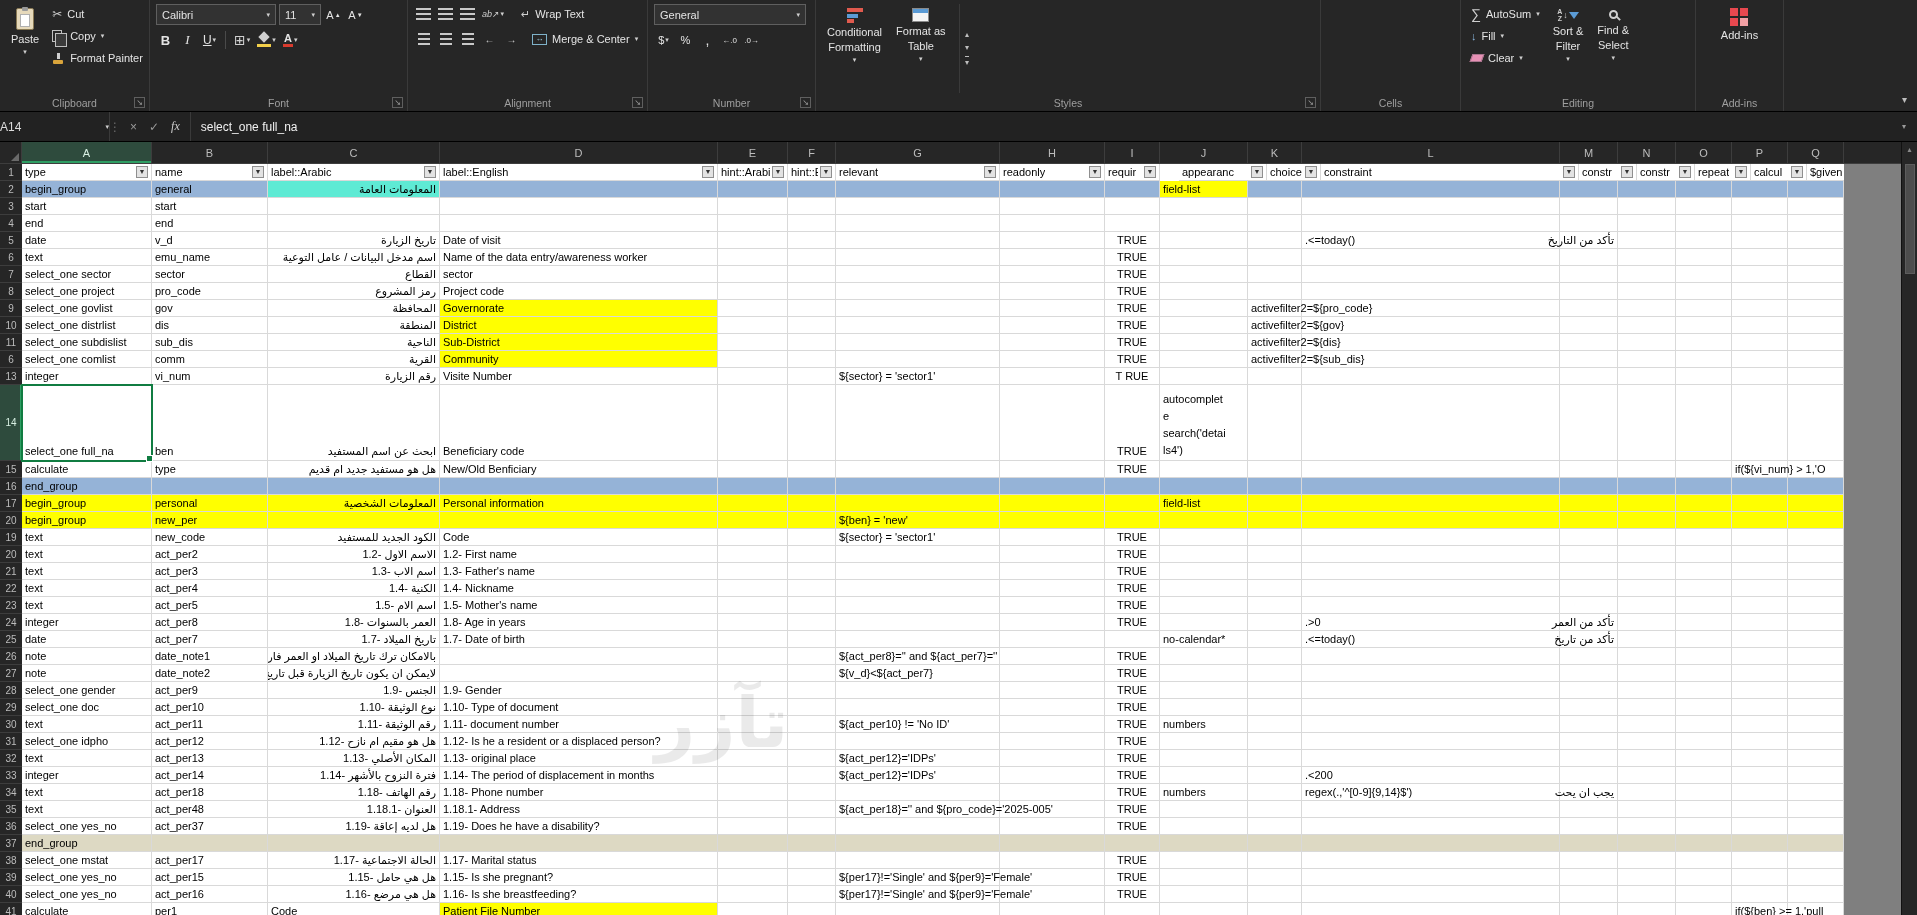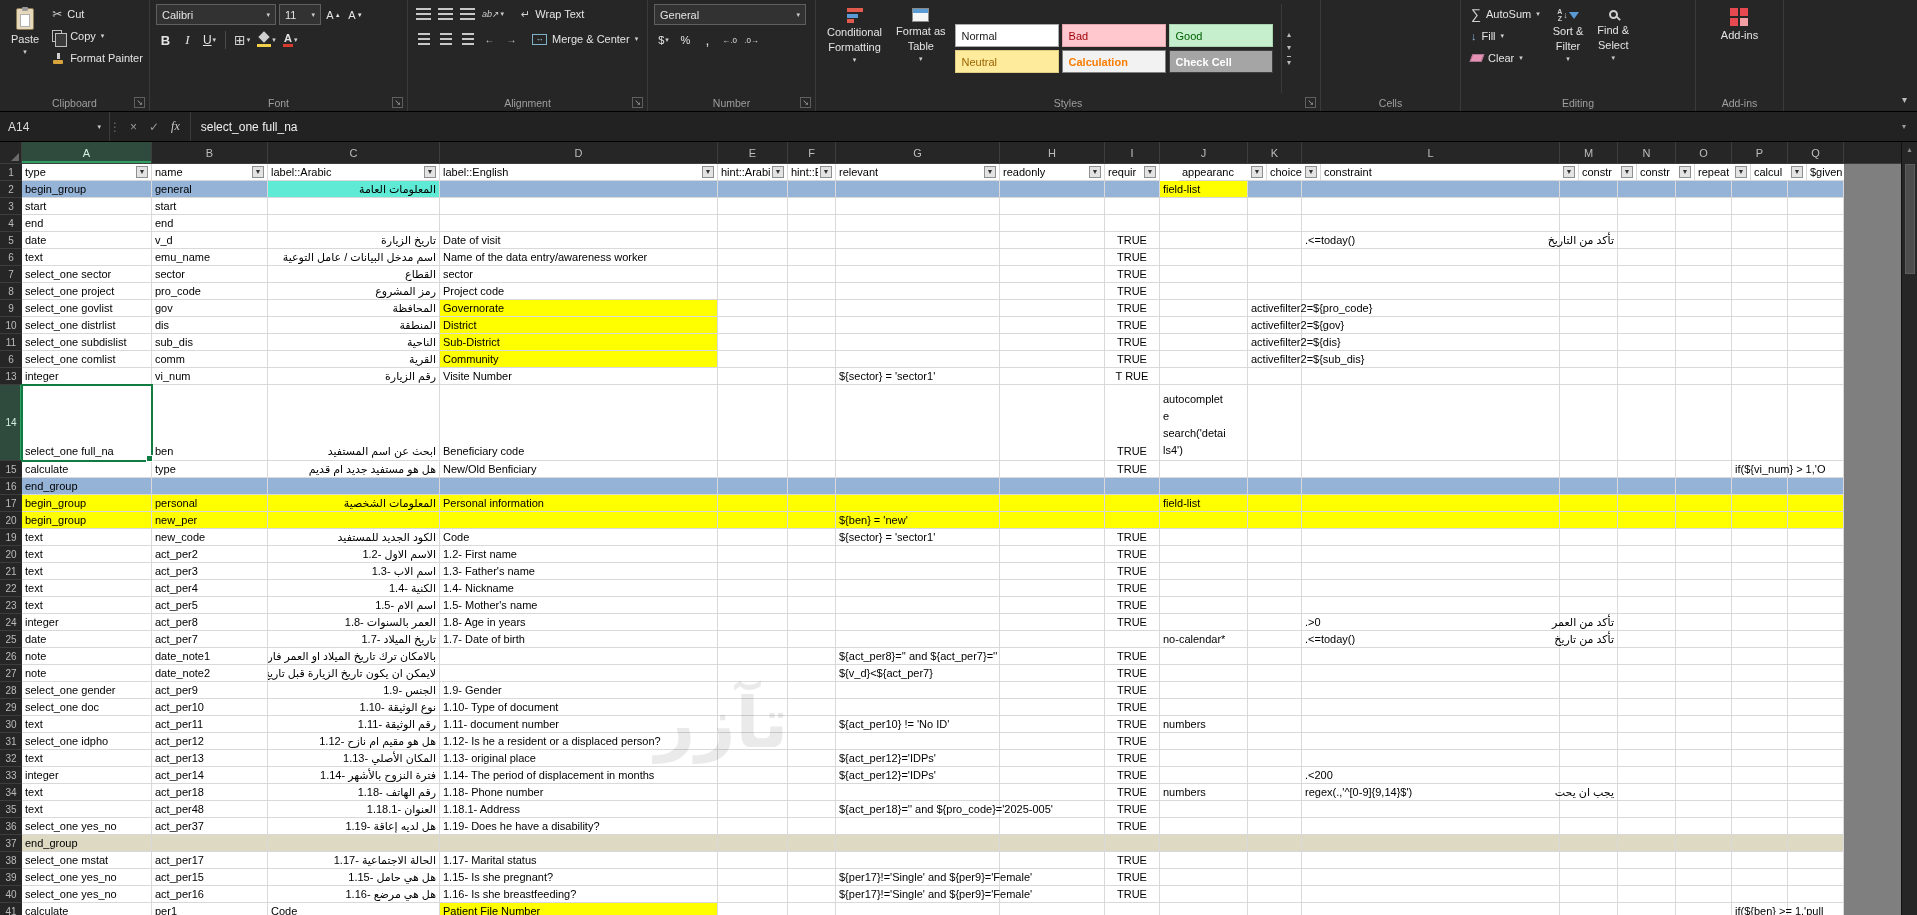--- a/index.html
+++ b/index.html
@@ -75,21 +75,21 @@
   .gallery{display:grid;grid-template-columns:repeat(3,104px);grid-auto-rows:23px;gap:3px;align-content:center}
   .chip{border:1px solid;display:flex;align-items:center;padding:0 6px;font-size:11px;cursor:pointer}
   .gscroll{width:16px;display:flex;flex-direction:column;border-left:1px solid #3a3a3a;margin-left:4px;
     align-items:center;justify-content:center;gap:4px;color:#bdbdbd;font-size:8px}
   .gscroll .more{border-top:1px solid #bdbdbd;padding-top:1px}
   .collapse{position:absolute;right:10px;bottom:6px;color:#bdbdbd;font-size:10px;cursor:pointer}
 
   
   .fbar{height:30px;background:#222;display:flex;align-items:stretch;border-bottom:1px solid #000;
     color:#ddd;font-size:12px}
-  .namebox{width:110px;display:flex;align-items:center;justify-content:space-between;padding:0 8px;
+  .namebox{width:110px;display:flex;align-items:center;justify-content:space-between;padding:0 0;
     border-right:1px solid #3a3a3a;cursor:pointer}
   .fsep{width:10px;display:flex;align-items:center;justify-content:center;color:#6a6a6a;cursor:col-resize}
   .fbtns{display:flex;align-items:center;gap:12px;padding:0 10px;color:#9a9a9a;border-right:1px solid #3a3a3a}
   .fx{font-style:italic;font-family:"Liberation Serif",serif;color:#cfcfcf}
   .ftext{flex:1;display:flex;align-items:center;padding-left:10px;color:#f0f0f0;cursor:text}
   .fchev{width:26px;display:flex;align-items:center;justify-content:center;color:#9a9a9a;font-size:8px;cursor:pointer}
 
   
   .sheet{position:relative;height:773px;background:#808080;overflow:hidden}
   .chrow{display:flex;height:22px;background:#262626;border-bottom:1px solid #3d3d3d;position:relative;z-index:6}
@@ -287,28 +287,20 @@
         <span class="blbl">Conditional</span>
         <span class="blbl">Formatting</span>
         <span class="chev">▾</span>
       </div>
       <div class="bigbtn">
         <span class="fat-ic"></span>
         <span class="blbl">Format as</span>
         <span class="blbl">Table</span>
         <span class="chev">▾</span>
       </div>
-      <div class="gallery" id="style-gallery">
-          <div class="chip" style="background: rgb(255, 255, 255); color: rgb(26, 26, 26); border-color: rgb(171, 171, 171);">Normal</div>
-          <div class="chip" style="background: rgb(255, 199, 206); color: rgb(156, 0, 6); border-color: rgb(227, 165, 172);">Bad</div>
-          <div class="chip" style="background: rgb(198, 239, 206); color: rgb(0, 97, 0); border-color: rgb(168, 213, 176);">Good</div>
-          <div class="chip" style="background: rgb(255, 235, 156); color: rgb(156, 101, 0); border-color: rgb(224, 204, 130);">Neutral</div>
-          <div class="chip" style="background: rgb(242, 242, 242); color: rgb(250, 125, 0); border-color: rgb(127, 127, 127); font-weight: bold;">Calculation</div>
-          <div class="chip" style="background: rgb(165, 165, 165); color: rgb(255, 255, 255); border-color: rgb(63, 63, 63); font-weight: bold;">Check Cell</div>
-        </div>
       <div class="gscroll">
         <span>▴</span>
         <span>▾</span>
         <span class="more">▾</span>
       </div>
     </div>
     <span class="glabel">Styles</span>
     <span class="launcher">↘</span>
   </div>
 

